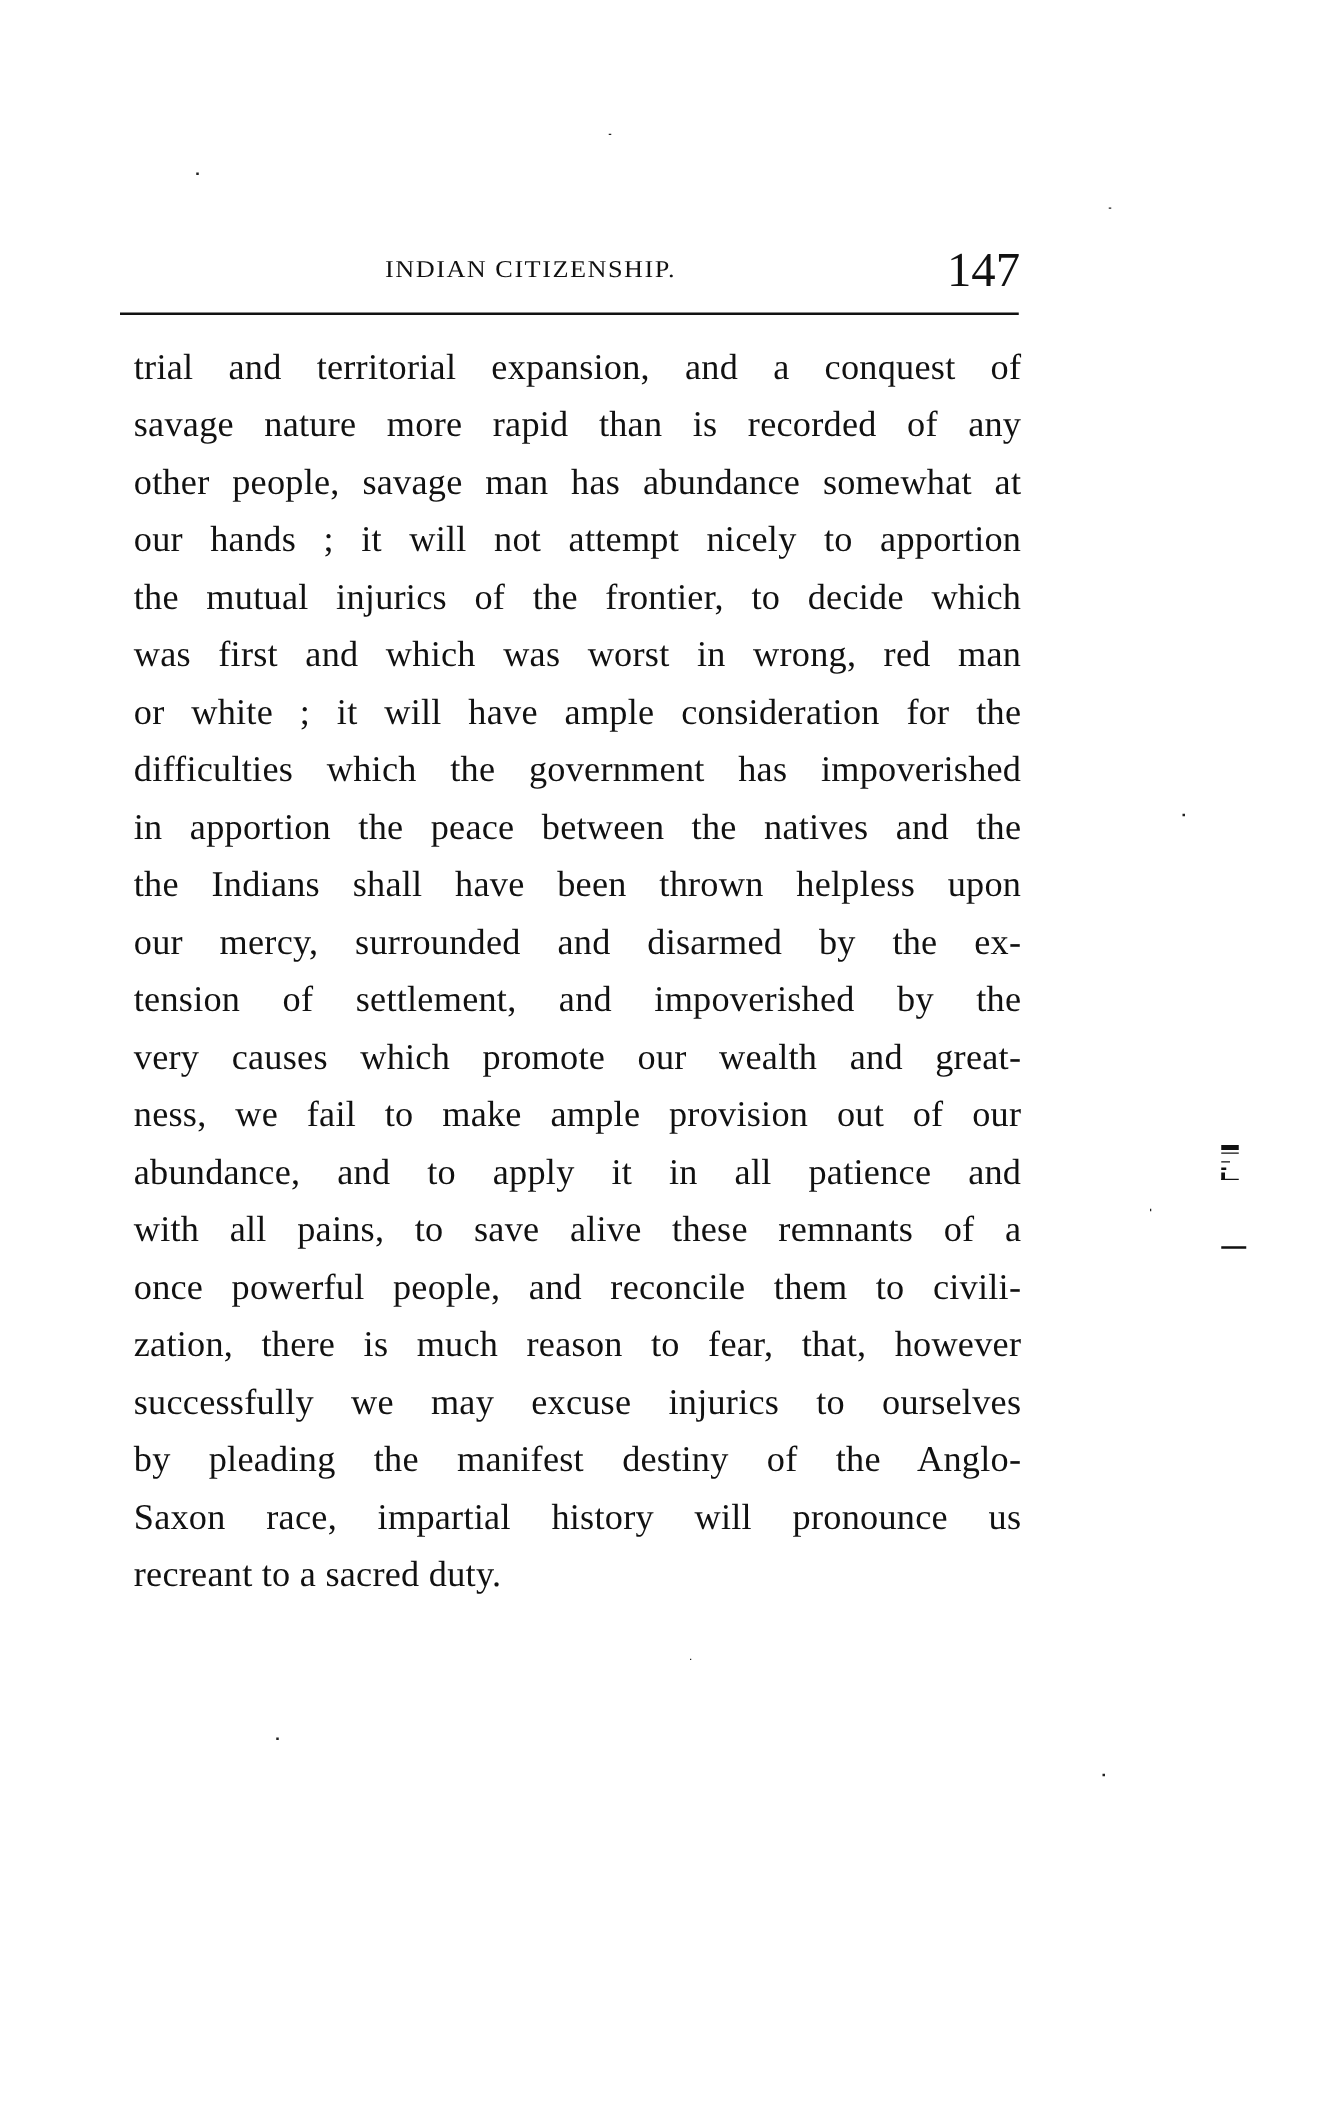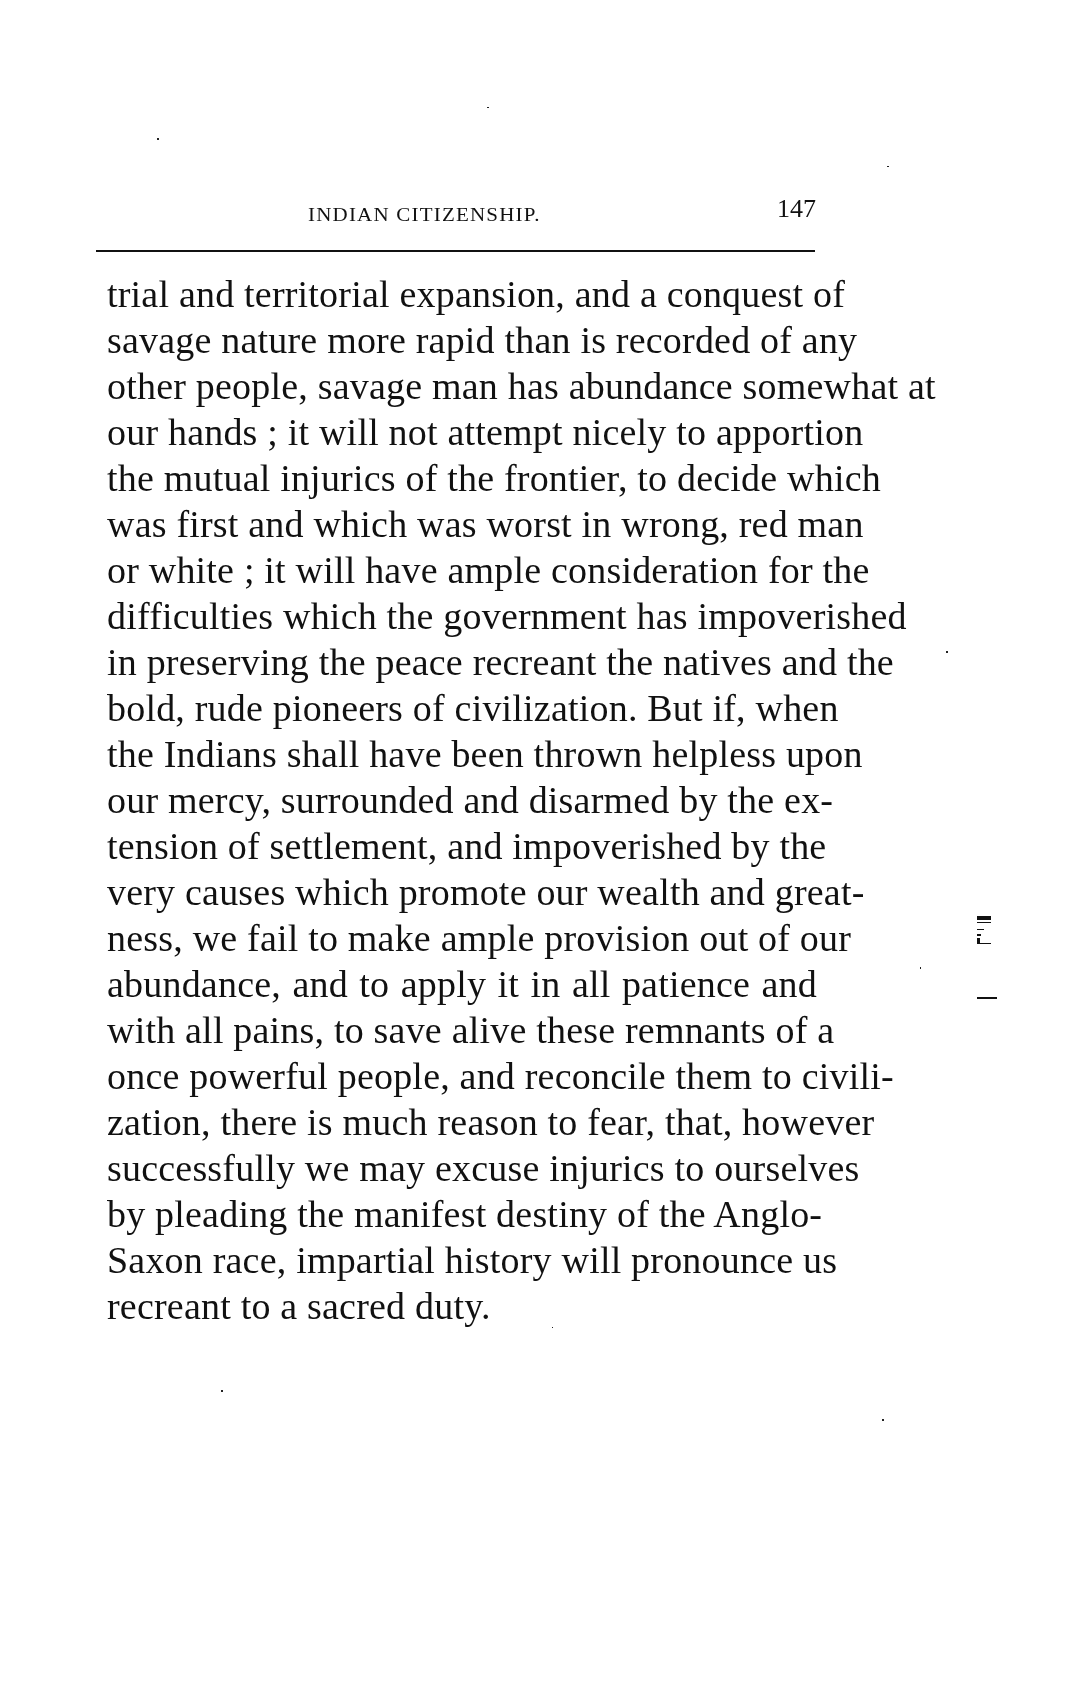--- a/index.html
+++ b/index.html
@@ -38,42 +38,42 @@
       text-transform: uppercase;
       transform: scaleY(0.92);
       transform-origin: left top;
       white-space: nowrap;
     }
     .page-number {
       position: absolute;
       right: 0;
       top: 4px;
       font-family: "Liberation Serif", serif;
-      font-size: 26px;
+      font-size: 39px;
       white-space: nowrap;
     }
     .head-rule {
       position: absolute;
       left: 96px;
       top: 250px;
       width: 719px;
       height: 0;
       border-top: 2px solid #111;
     }
     .body-text {
       position: absolute;
       left: 107px;
       top: 271px;
       width: 710px;
     }
     .line {
       height: 46px;
       line-height: 46px;
       font-family: "Liberation Serif", serif;
-      font-size: 38px;
+      font-size: 29px;
       white-space: nowrap;
       text-align: justify;
       text-align-last: justify;
       letter-spacing: 0.2px;
     }
     .line.last {
       text-align: left;
       text-align-last: left;
     }
     .speck {
@@ -115,22 +115,21 @@
 
   <div class="body-text">
     <div class="line">trial and territorial expansion, and a conquest of</div>
     <div class="line">savage nature more rapid than is recorded of any</div>
     <div class="line">other people, savage man has abundance somewhat at</div>
     <div class="line">our hands ; it will not attempt nicely to apportion</div>
     <div class="line">the mutual injurics of the frontier, to decide which</div>
     <div class="line">was first and which was worst in wrong, red man</div>
     <div class="line">or white ; it will have ample consideration for the</div>
     <div class="line">difficulties which the government has impoverished</div>
-    <div class="line">in preserving the peace recreant the natives and the</div>
-    <div class="line">bold, rude pioneers of civilization. But if, when</div>
+    <div class="line">in apportion the peace between the natives and the</div>
     <div class="line">the Indians shall have been thrown helpless upon</div>
     <div class="line">our mercy, surrounded and disarmed by the ex-</div>
     <div class="line">tension of settlement, and impoverished by the</div>
     <div class="line">very causes which promote our wealth and great-</div>
     <div class="line">ness, we fail to make ample provision out of our</div>
     <div class="line">abundance, and to apply it in all patience and</div>
     <div class="line">with all pains, to save alive these remnants of a</div>
     <div class="line">once powerful people, and reconcile them to civili-</div>
     <div class="line">zation, there is much reason to fear, that, however</div>
     <div class="line">successfully we may excuse injurics to ourselves</div>

